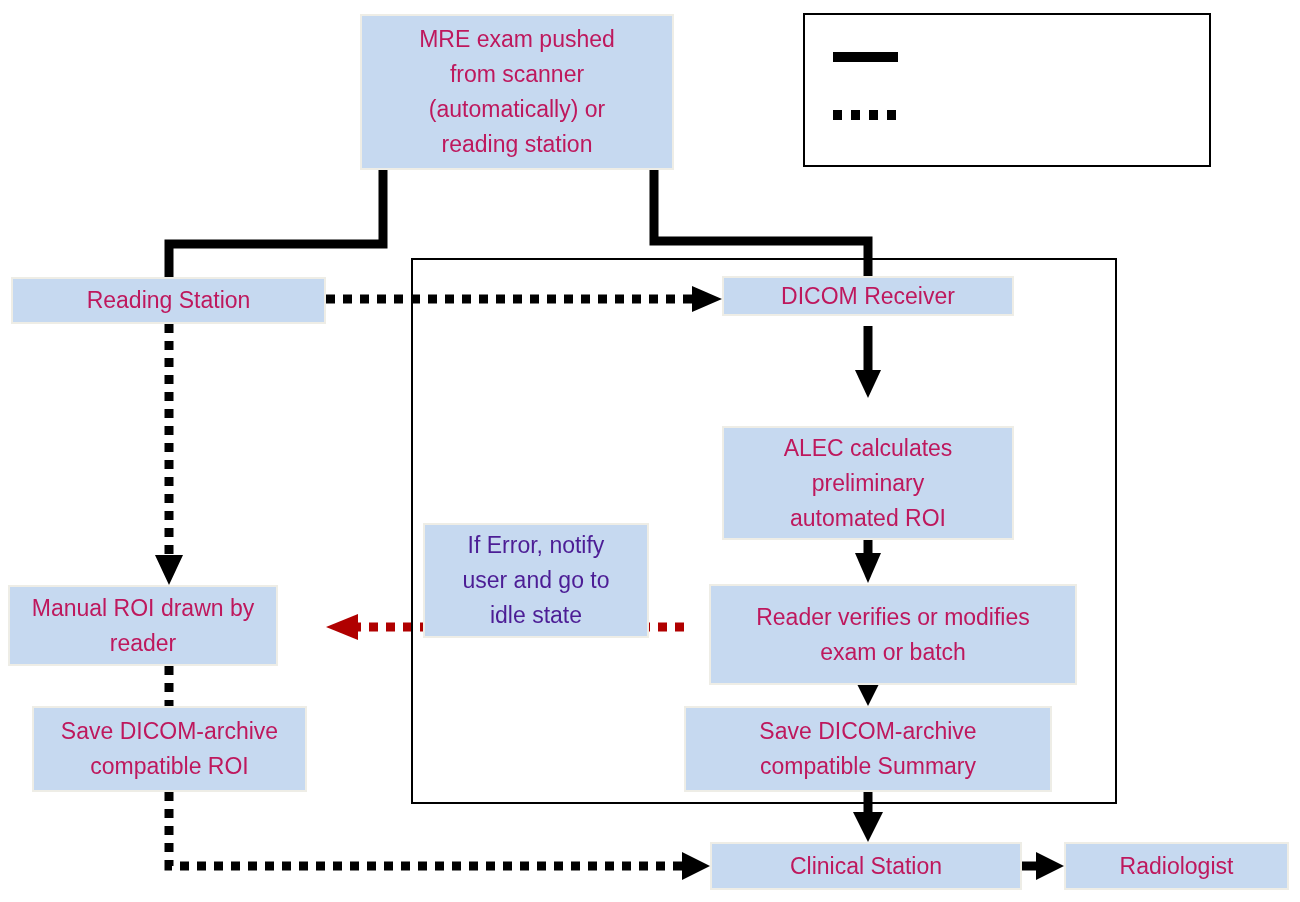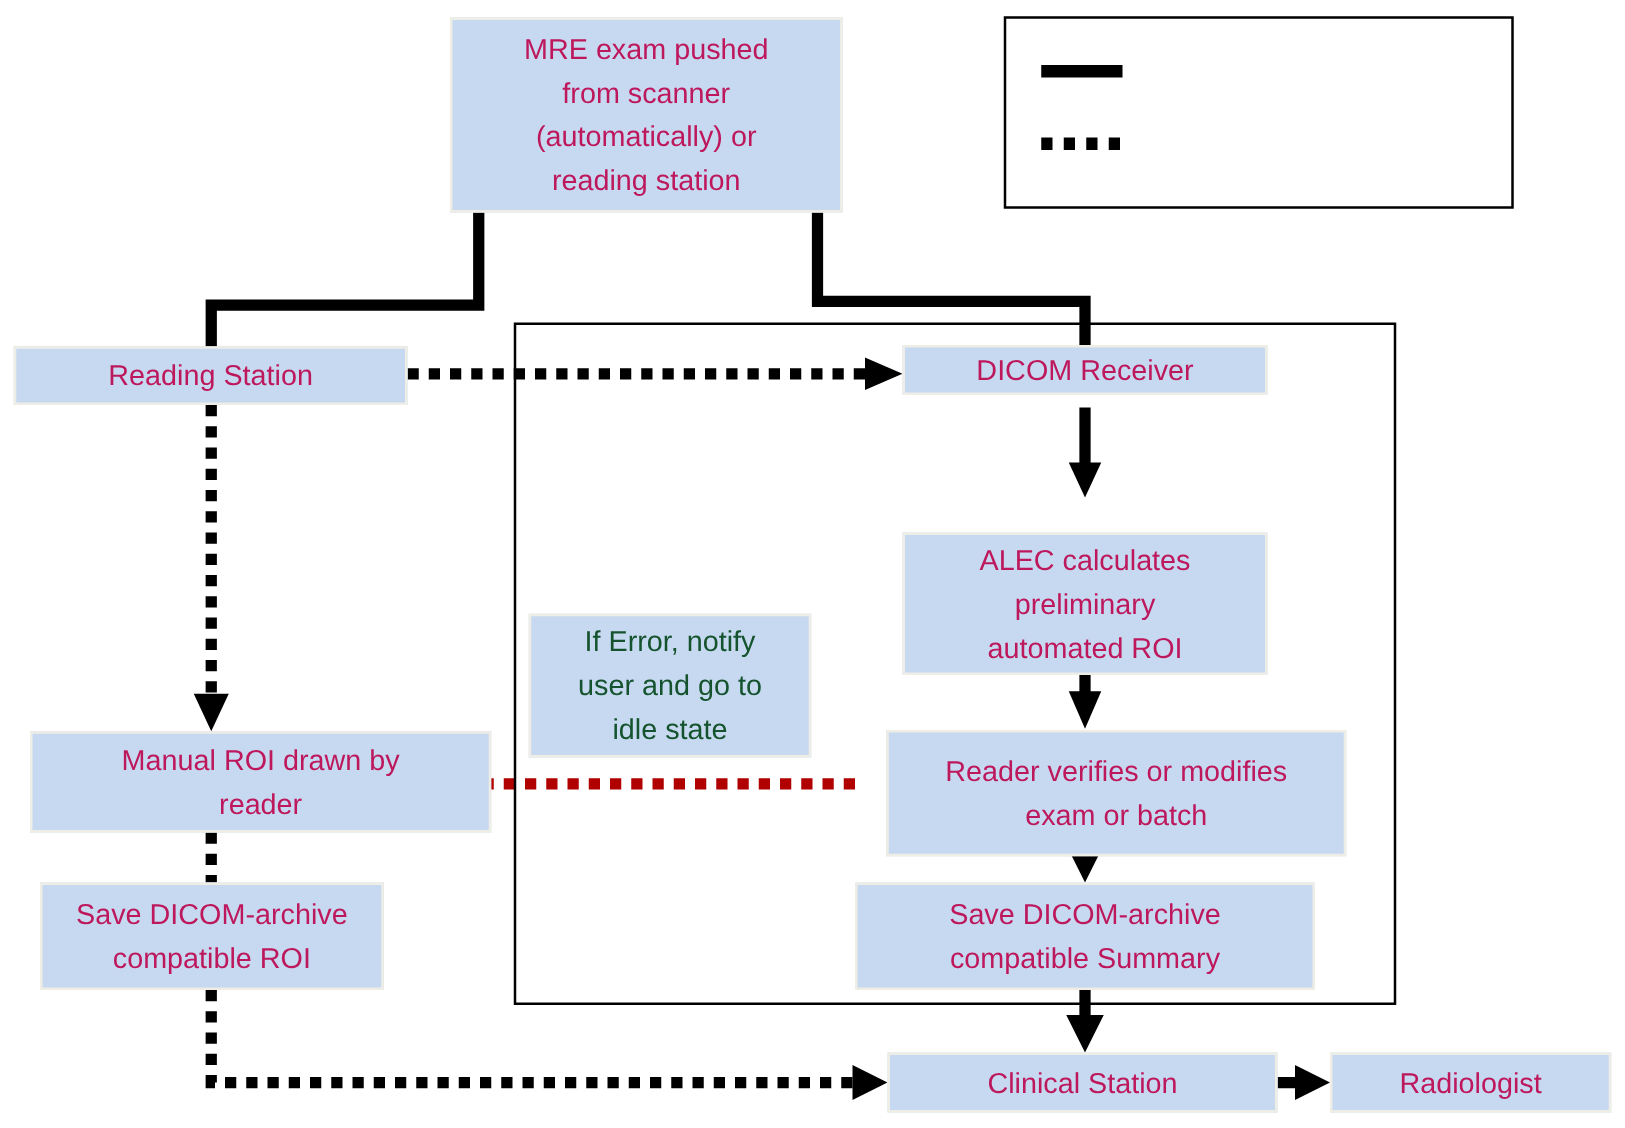--- a/index.html
+++ b/index.html
@@ -2,21 +2,21 @@
 <html><head>
 <meta charset="utf-8">
 <style>
   html, body { margin: 0; padding: 0; background: #ffffff; }
   body { width: 1300px; height: 902px; position: relative; overflow: hidden;
          font-family: "Liberation Sans", "DejaVu Sans", sans-serif; }
   #diagram { position: absolute; left: 0; top: 0; }
   .box { position: absolute; background: #c6d9f0; border: 2px solid #eeede6; box-sizing: border-box;
          display: flex; align-items: center; justify-content: center; text-align: center;
          font-size: 23px; line-height: 35px; color: #be185d; white-space: pre-line; }
-  .error-box { color: #14532d; }
+  .error-box { color: #4c1d95; margin-top: 32px; }
   .legend { position: absolute; left: 803px; top: 13px; width: 408px; height: 154px;
             border: 2px solid #000; box-sizing: border-box; background: #fff; }
   .legend-row { position: absolute; font-weight: bold; font-size: 23px; line-height: 35px;
                 text-align: center; color: #111; white-space: pre-line; }
   .container-frame { position: absolute; left: 411px; top: 258px; width: 706px; height: 546px;
                      border: 2px solid #000; box-sizing: border-box; }
 </style>
 </head>
 <body>
 
@@ -73,21 +73,21 @@
 (automatically) or
 reading station</div>
 <div class="box" style="left:11px;top:277px;width:315px;height:47px;">Reading Station</div>
 <div class="box" style="left:722px;top:276px;width:292px;height:40px;">DICOM Receiver</div>
 <div class="box" style="left:722px;top:398px;width:292px;height:114px;margin-top:28px;">ALEC calculates
 preliminary
 automated ROI</div>
 <div class="box error-box" style="left:423px;top:491px;width:226px;height:115px;">If Error, notify
 user and go to
 idle state</div>
-<div class="box" style="left:24px;top:585px;width:369px;height:81px;">Manual ROI drawn by
+<div class="box" style="left:8px;top:585px;width:270px;height:81px;">Manual ROI drawn by
 reader</div>
 <div class="box" style="left:684px;top:584px;width:368px;height:101px;margin-left:25px;">Reader verifies or modifies
 exam or batch</div>
 <div class="box" style="left:32px;top:706px;width:275px;height:86px;">Save DICOM-archive
 compatible ROI</div>
 <div class="box" style="left:684px;top:706px;width:368px;height:86px;">Save DICOM-archive
 compatible Summary</div>
 <div class="box" style="left:710px;top:842px;width:312px;height:48px;">Clinical Station</div>
 <div class="box" style="left:1064px;top:842px;width:225px;height:48px;">Radiologist</div>
 

